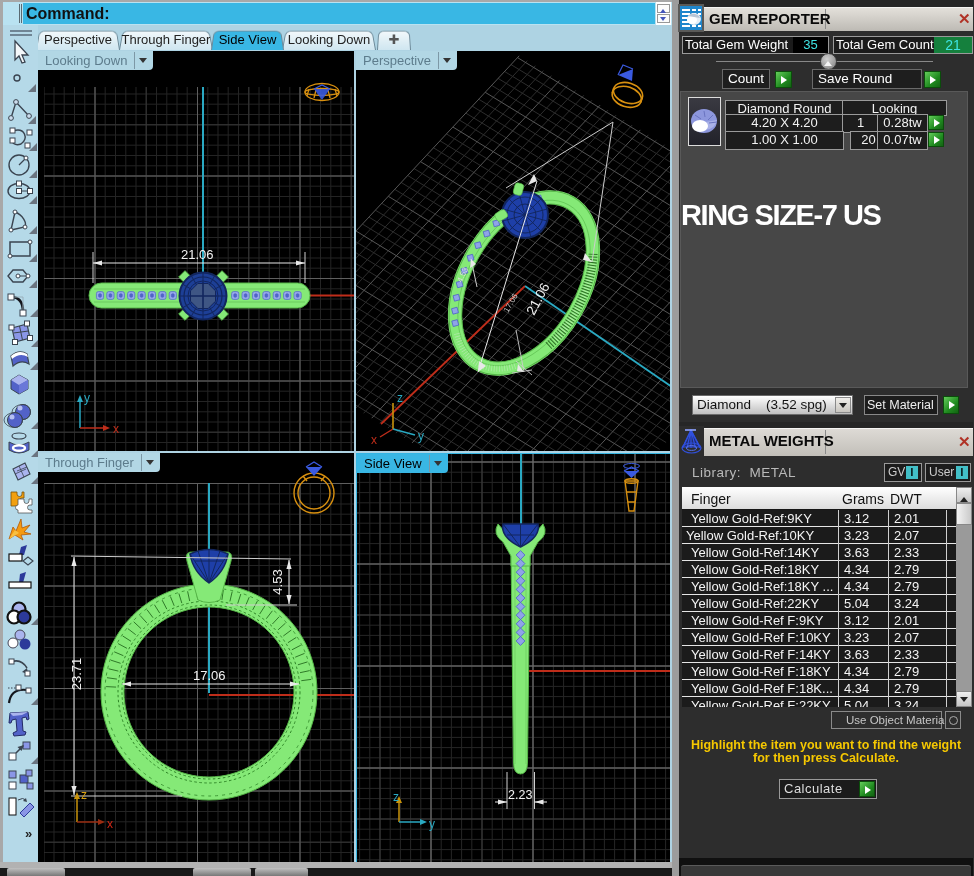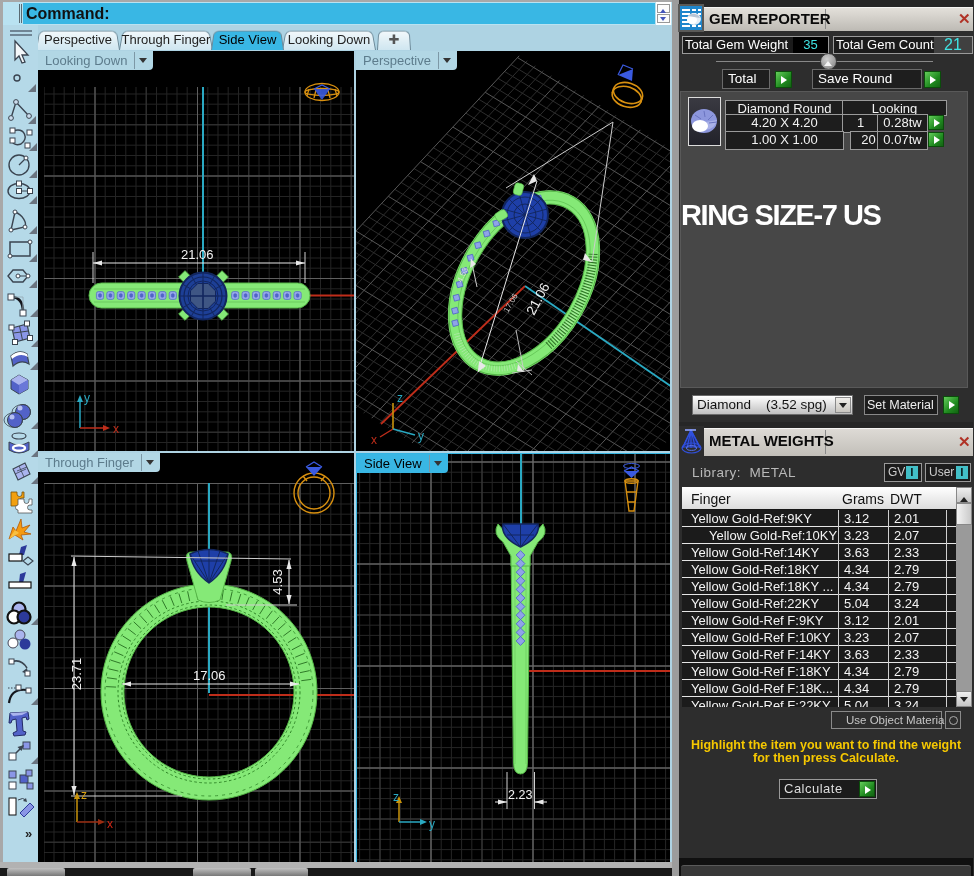--- a/index.html
+++ b/index.html
@@ -439,28 +439,28 @@
           <path d="M10 12a7 6 0 0 1 12 2" fill="#b9c6d6"></path>
         </svg>
     </div>
 
     <div class="abs" style="left:3px;top:36px;width:147px;height:18px;border:1px solid #9a9a9a;box-sizing:border-box;background:#1b1b1b;">
       <div class="abs" style="left:2px;top:0;height:16px;line-height:16px;font-size:13px;color:#fff;white-space:nowrap;">Total Gem Weight</div>
       <div class="abs" style="left:110px;top:0;width:35px;height:16px;background:#000;color:#3fe3e3;text-align:center;line-height:16px;font-size:13px;">35</div>
     </div>
     <div class="abs" style="left:154px;top:36px;width:140px;height:18px;border:1px solid #9a9a9a;box-sizing:border-box;background:#1b1b1b;">
       <div class="abs" style="left:2px;top:0;height:16px;line-height:16px;font-size:13px;color:#fff;white-space:nowrap;">Total Gem Count</div>
-      <div class="abs" style="left:100px;top:0;width:38px;height:16px;background:#404040;color:#3fe3e3;text-align:center;line-height:16px;font-size:16px;">21</div>
+      <div class="abs" style="left:100px;top:0;width:38px;height:16px;background:#15803d;color:#3fe3e3;text-align:center;line-height:16px;font-size:14px;">21</div>
     </div>
 
     <div class="abs" style="left:37px;top:61px;width:217px;height:1px;background:#888;"></div>
     <div class="abs" style="left:141px;top:53px;width:15px;height:15px;border-radius:50%;background:radial-gradient(circle at 40% 35%,#cfcfcf,#7d7d7d);border:1px solid #3a3a3a;"></div>
     <div class="abs" style="left:145px;top:57px;width:0;height:0;border:4px solid transparent;border-bottom:5px solid #f4f4f4;"></div>
 
-    <div class="abs" style="left:43px;top:69px;width:48px;height:20px;background:#1e1e1e;border:1px solid #6a6a6a;box-sizing:border-box;color:#fff;font-size:13.5px;line-height:18px;padding-left:5px;">Total</div>
+    <div class="abs" style="left:43px;top:69px;width:48px;height:20px;background:#1e1e1e;border:1px solid #6a6a6a;box-sizing:border-box;color:#fff;font-size:13.5px;line-height:18px;padding-left:5px;">Count</div>
     <div class="abs garr" style="left:96px;top:71px;width:17px;height:17px;"></div>
     <div class="abs" style="left:133px;top:69px;width:110px;height:20px;background:#1e1e1e;border:1px solid #6a6a6a;box-sizing:border-box;color:#fff;font-size:13.5px;line-height:18px;padding-left:5px;">Save Round</div>
     <div class="abs garr" style="left:245px;top:71px;width:17px;height:17px;"></div>
 
     <div class="abs" style="left:1px;top:91px;width:288px;height:297px;background:#474747;border:1px solid #595959;box-sizing:border-box;"></div>
 
     <div class="abs" style="left:9px;top:97px;width:31px;height:47px;background:linear-gradient(#3a3a42,#22222a);border:1px solid #ddd;">
       <svg width="31" height="47">
           <ellipse cx="15" cy="23" rx="13" ry="12" fill="#8d97dd"></ellipse>
           <path d="M4 26a13 12 0 0 0 24-4" fill="#aab2e8"></path>
@@ -515,21 +515,21 @@
           <span style="position:absolute;left:9px;top:4px;">Finger</span>
           <span style="position:absolute;left:160px;top:4px;">Grams</span>
           <span style="position:absolute;left:208px;top:4px;">DWT</span>
         </div>
       <div class="mrow" style="top:23px;">
           <span style="left:9px;">Yellow Gold-Ref:9KY</span>
           <span style="left:162px;">3.12</span>
           <span style="left:212px;">2.01</span>
         </div>
       <div class="mrow" style="top:40px;">
-          <span style="left:27px;">Yellow Gold-Ref:10KY</span>
+          <span style="left:4px;">Yellow Gold-Ref:10KY</span>
           <span style="left:162px;">3.23</span>
           <span style="left:212px;">2.07</span>
         </div>
       <div class="mrow" style="top:57px;">
           <span style="left:9px;">Yellow Gold-Ref:14KY</span>
           <span style="left:162px;">3.63</span>
           <span style="left:212px;">2.33</span>
         </div>
       <div class="mrow" style="top:74px;">
           <span style="left:9px;">Yellow Gold-Ref:18KY</span>

